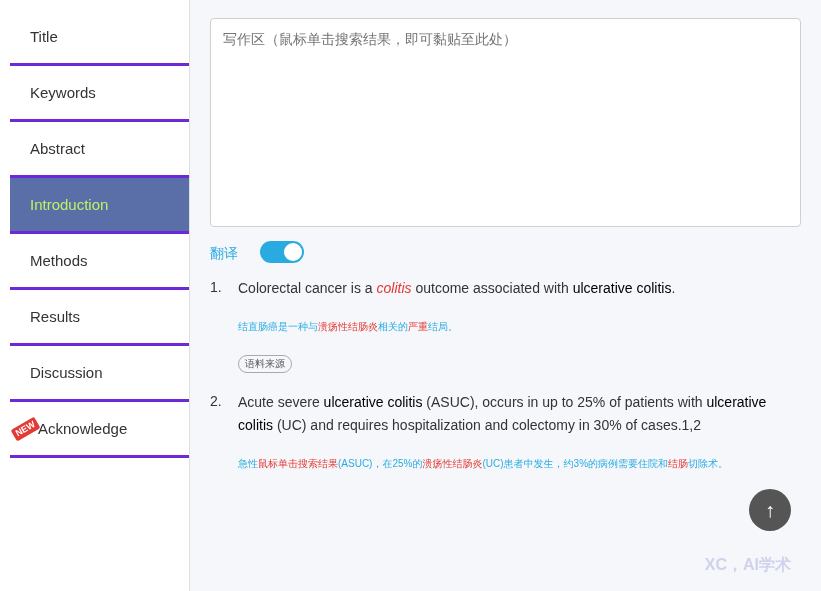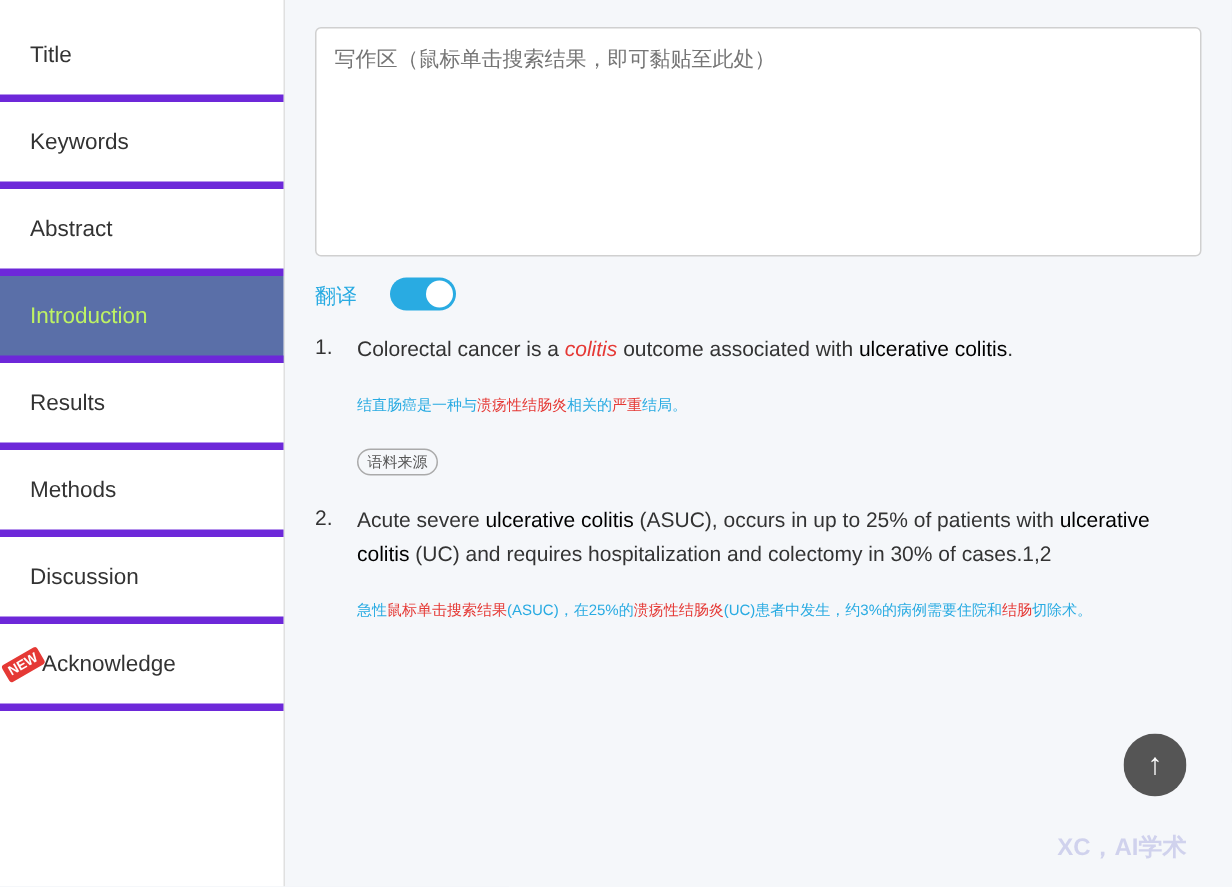--- a/index.html
+++ b/index.html
@@ -14,21 +14,22 @@
       display: flex;
       flex-direction: column;
       padding-top: 10px;
     }
     .sidebar-item {
       padding: 18px 20px;
       font-size: 15px;
       color: #333;
       cursor: pointer;
       position: relative;
-      border-bottom: 5px solid #6d28d9;
+      border-bottom: 3px solid #6d28d9;
+      margin-left: 10px;
     }
     .sidebar-item.active {
       background: #5a6fa8;
       color: #bef264;
     }
     .sidebar-item .new-badge {
       position: absolute;
       left: 2px;
       top: 50%;
       transform: translateY(-50%) rotate(-30deg);
@@ -97,21 +98,21 @@
       font-size: 15px;
       cursor: pointer;
       white-space: nowrap;
     }
 
     
     .writing-area {
       background: #fff;
       border: 1px solid #d0d0d0;
       border-radius: 4px;
-      height: 153px;
+      height: 209px;
       padding: 12px;
       color: #999;
       font-size: 14px;
       resize: none;
       width: 100%;
       outline: none;
     }
 
     
     .translate-row {
@@ -236,24 +237,24 @@
   <div class="sidebar-item">
     <span>Keywords</span>
   </div>
   <div class="sidebar-item">
     <span>Abstract</span>
   </div>
   <div class="sidebar-item active">
     <span>Introduction</span>
   </div>
   <div class="sidebar-item">
+    <span>Methods</span>
+  </div>
+  <div class="sidebar-item">
     <span>Results</span>
-  </div>
-  <div class="sidebar-item">
-    <span>Methods</span>
   </div>
   <div class="sidebar-item">
     <span>Discussion</span>
   </div>
   <div class="sidebar-item" style="padding-left:28px;">
     <span class="new-badge">NEW</span>
     <span>Acknowledge</span>
   </div>
 </div>
 

